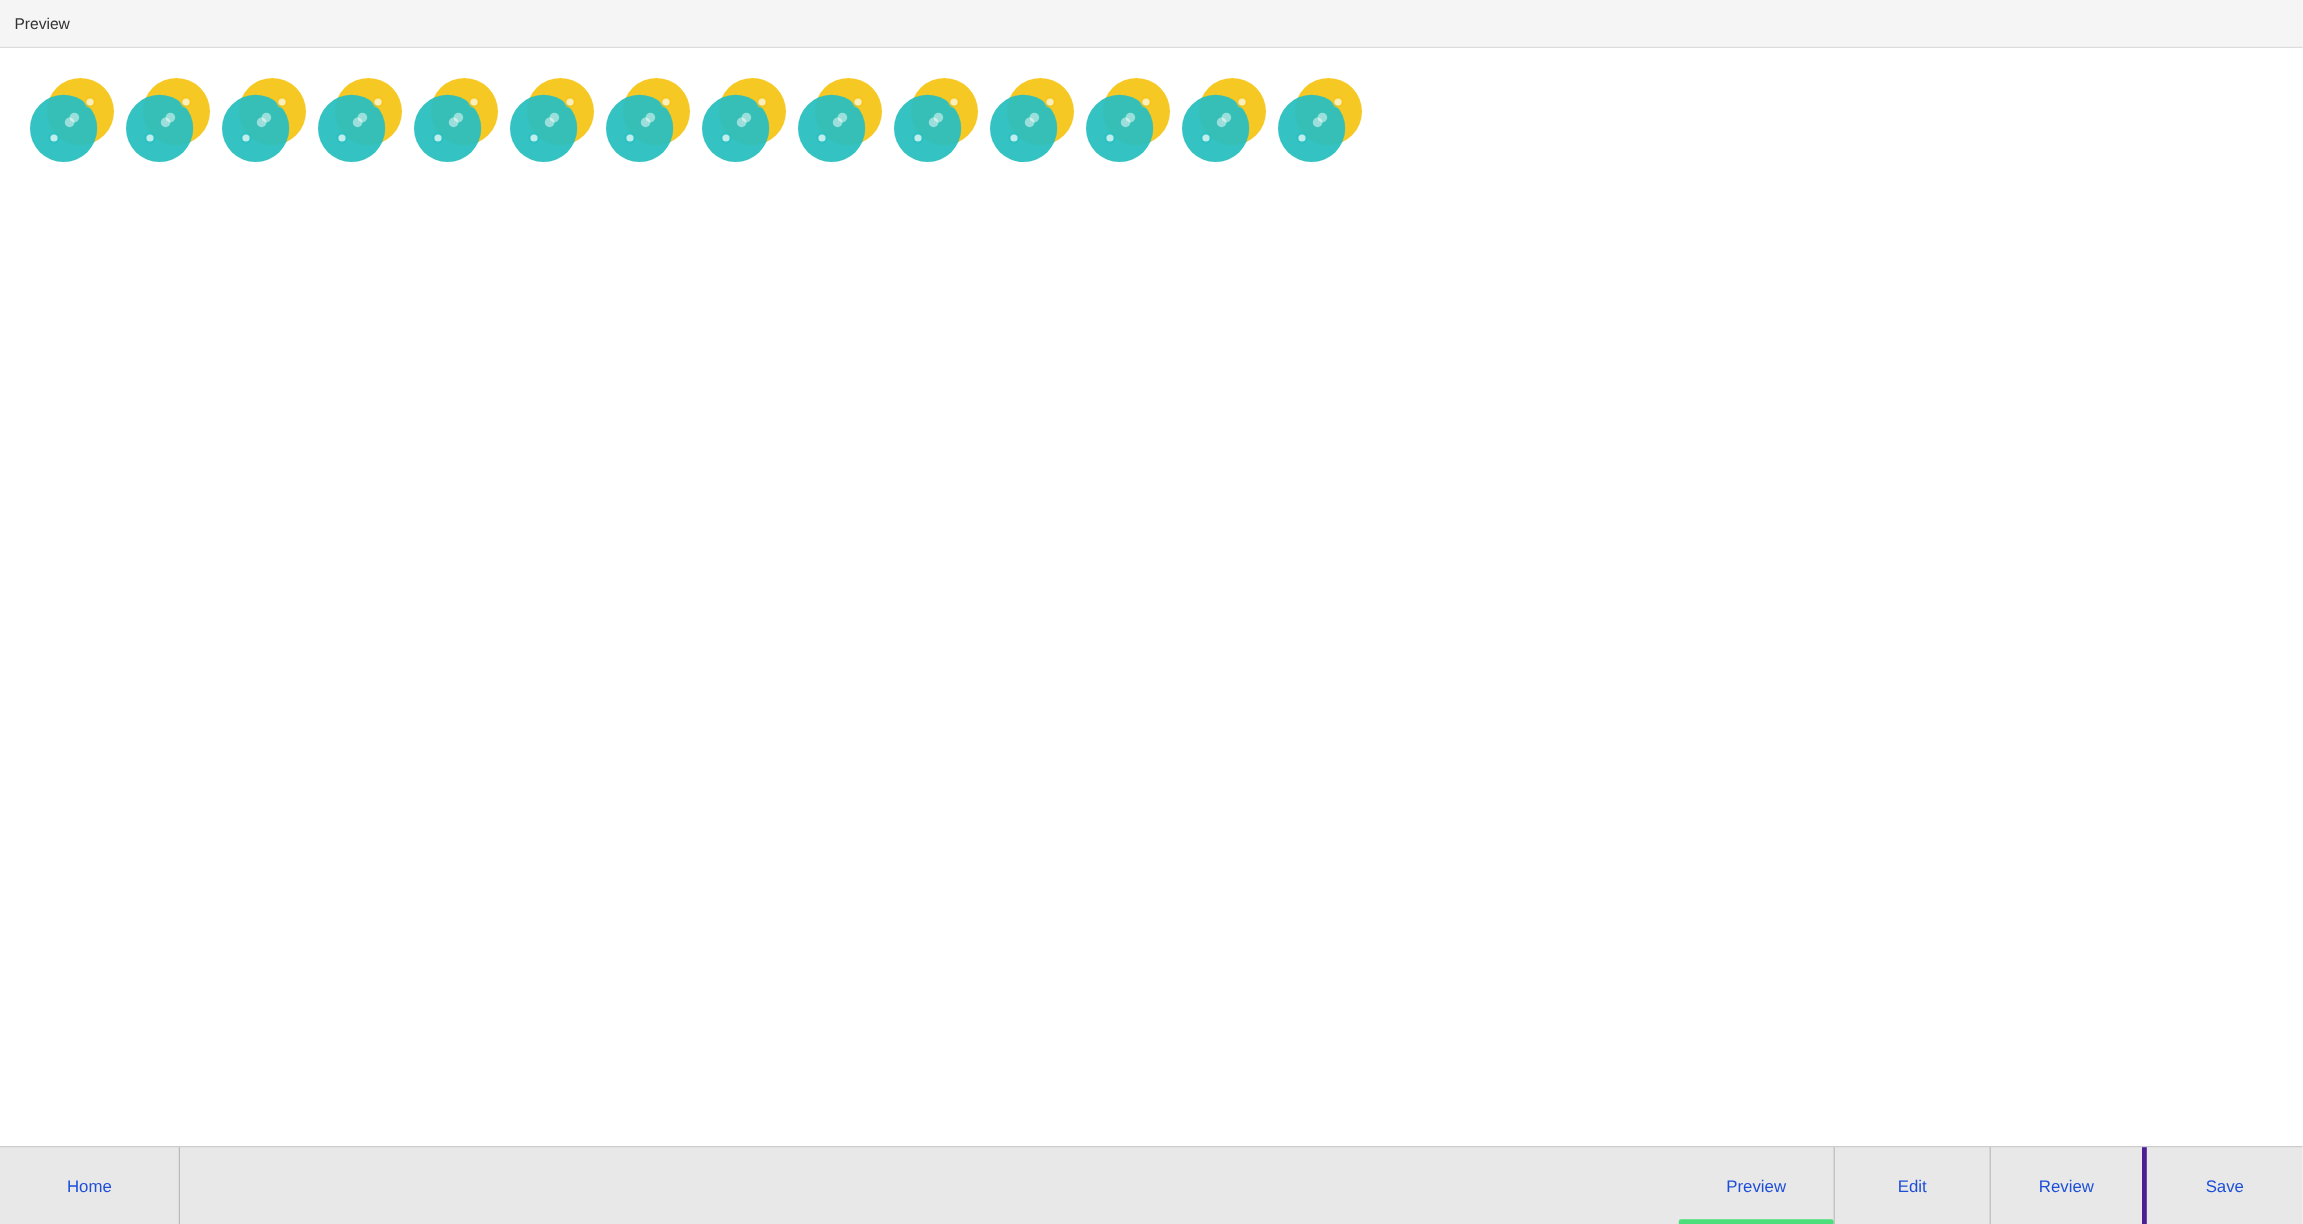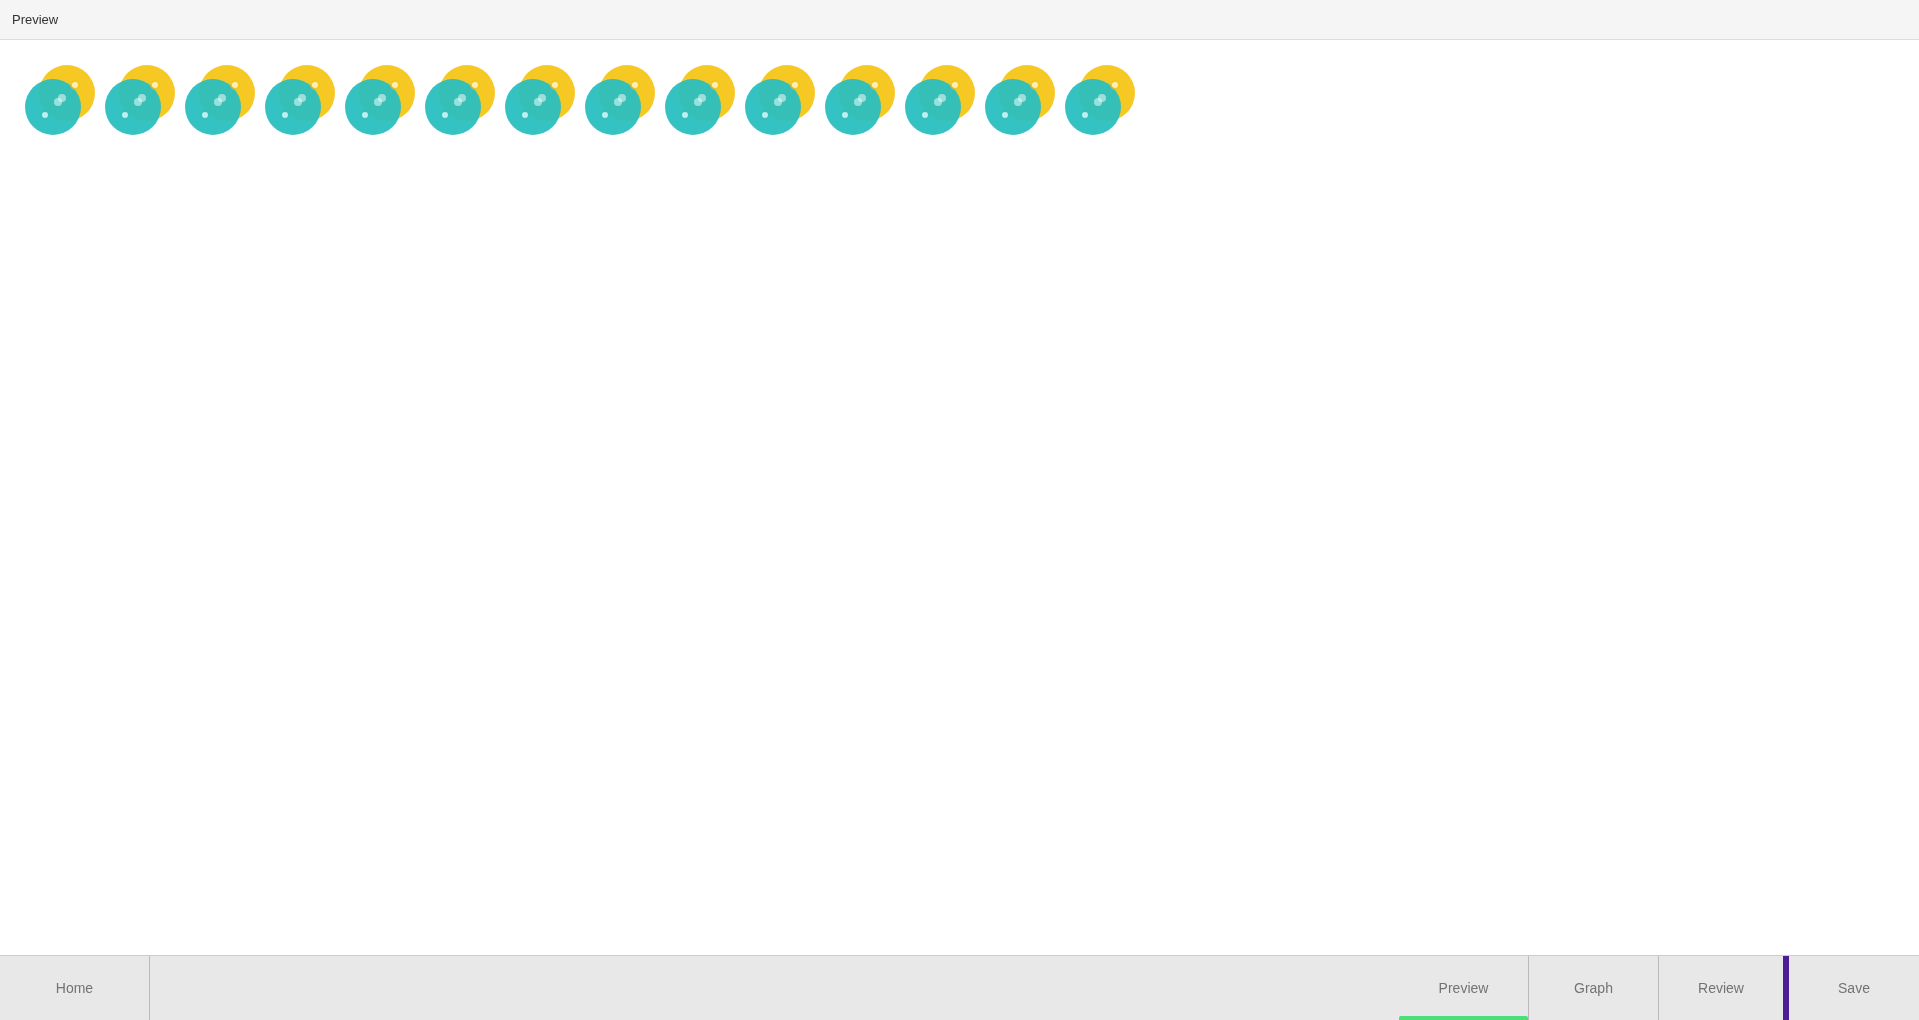--- a/index.html
+++ b/index.html
@@ -65,21 +65,21 @@
       display: flex;
       align-items: stretch;
     }
 
     .nav-item {
       display: flex;
       align-items: center;
       justify-content: center;
       cursor: pointer;
       font-size: 14px;
-      color: #737373;
+      color: #1d4ed8;
       border-right: 1px solid #bbb;
       position: relative;
       user-select: none;
     }
 
     .nav-item.home {
       width: 150px;
     }
 
     .nav-item.spacer {
@@ -109,21 +109,21 @@
       border-right: 1px solid #bbb;
     }
 
     .nav-item.edit {
       width: 130px;
       border-right: 1px solid #bbb;
     }
 
     .nav-item.review {
       width: 130px;
-      border-right: 6px solid #4c1d95;
+      border-right: 4px solid #4c1d95;
     }
 
     .nav-item.save {
       width: 130px;
       border-right: none;
       text-align: center;
     }
   </style>
 </head>
 <body>
@@ -378,21 +378,21 @@
 
 <div class="bottom-nav">
   <div class="nav-item home">
     <span>Home</span>
   </div>
   <div class="nav-item spacer"></div>
   <div class="nav-item preview">
     <span>Preview</span>
   </div>
   <div class="nav-item graph">
-    <span>Graph</span>
+    <span>Edit</span>
   </div>
   <div class="nav-item review">
     <span>Review</span>
   </div>
   <div class="nav-item save">
     <span>Save</span>
   </div>
 </div>
 
 </body></html>

